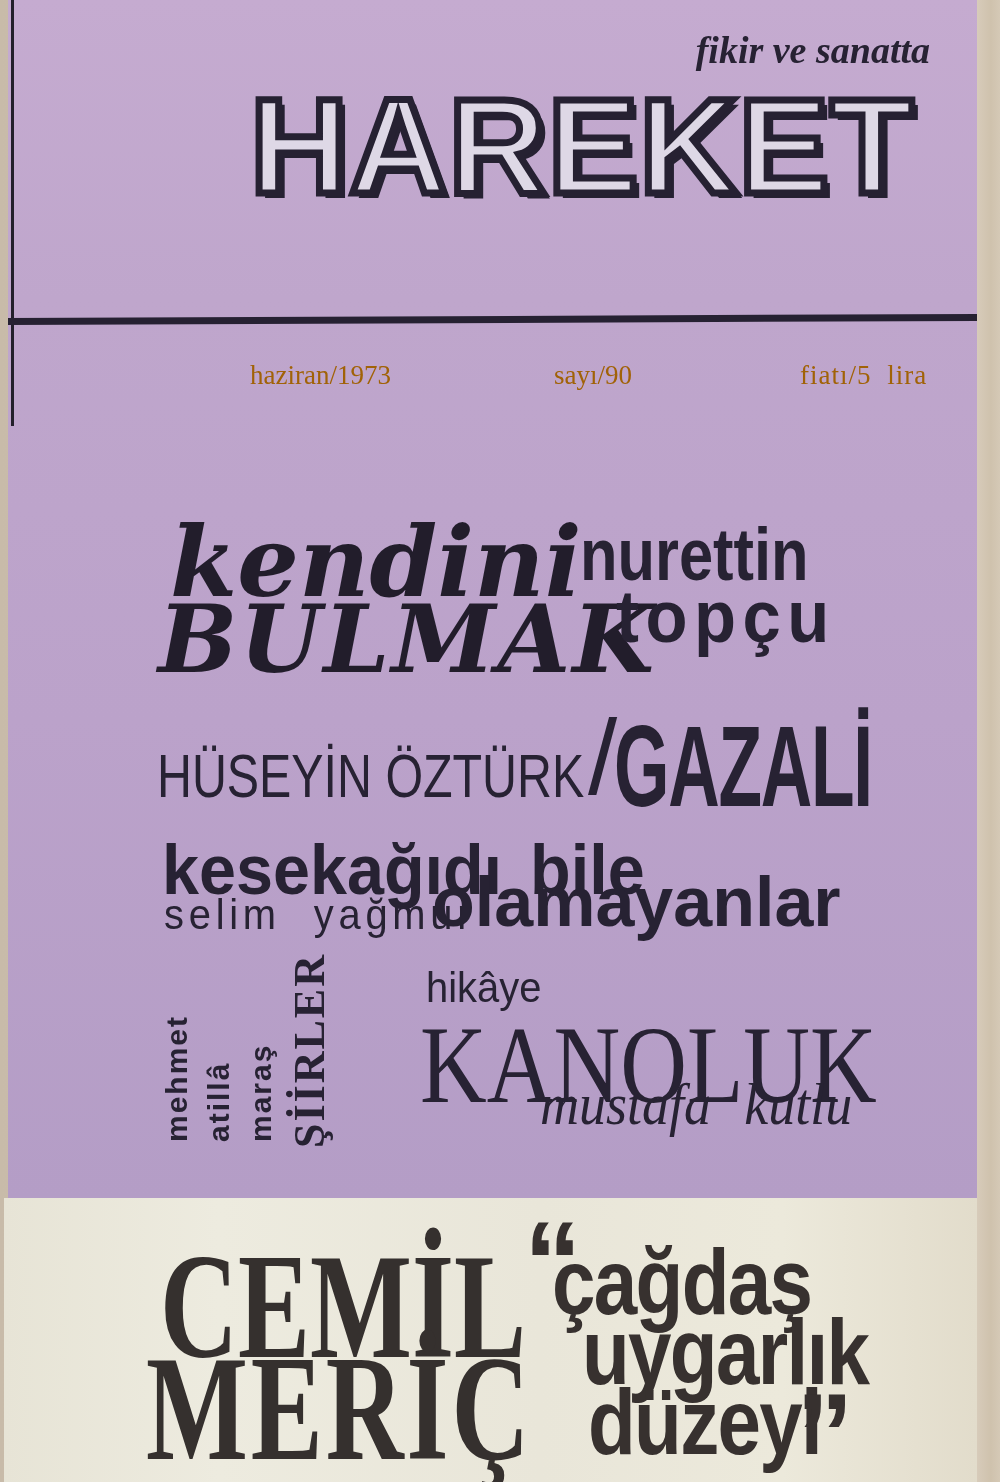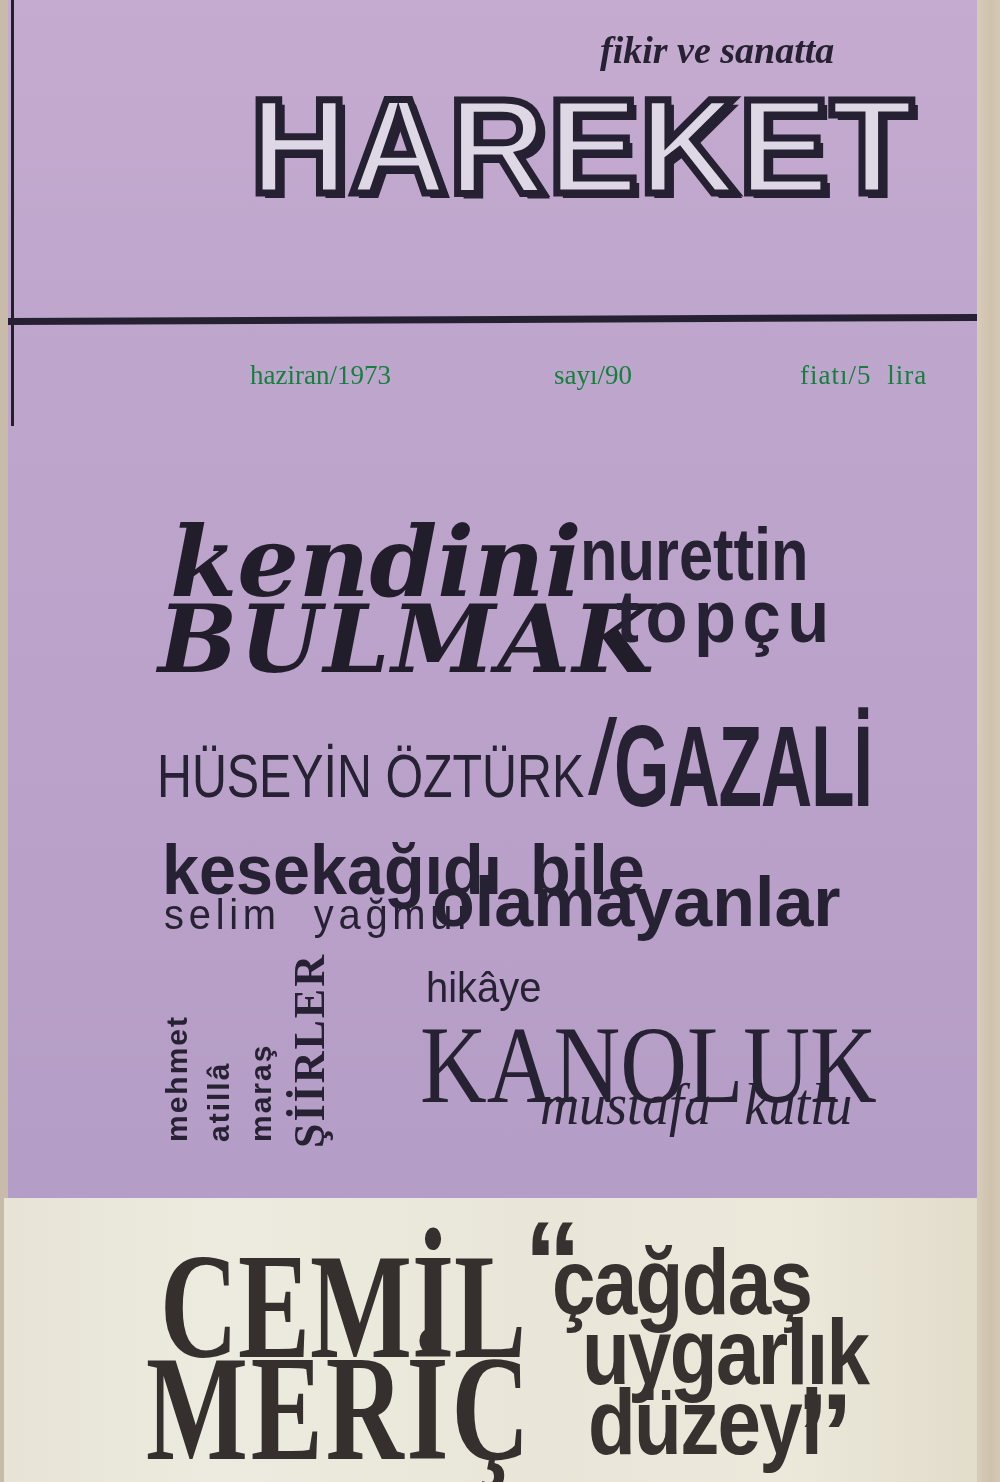--- a/index.html
+++ b/index.html
@@ -22,23 +22,23 @@
     background:linear-gradient(180deg,#6玖 0%,#5c85c3 0%,#5a82c0 100%);
     border-right:3px solid #23202b;
   }
   .edge{
     position:absolute;right:0;top:0;width:23px;height:1482px;
     background:linear-gradient(90deg,#d7cbba 0%,#cfc2ad 60%,#d5c9b6 100%);
   }
   .abs{position:absolute;white-space:nowrap;}
   .sx{display:inline-block;transform-origin:0 0;}
   .ink{color:#272233;}
-  .ink-soft{color:#15803d;}
+  .ink-soft{color:#a16207;}
 
-  .tagline{left:600px;top:28px;width:330px;text-align:left;
+  .tagline{left:600px;top:28px;width:330px;text-align:right;
     font-family:"Liberation Serif",serif;font-style:italic;font-weight:bold;font-size:38px;}
   .masthead{
     left:250px;top:68px;
     font-family:"Liberation Sans",sans-serif;font-weight:bold;
     font-size:136px;letter-spacing:1px;
     color:#ded8e6;-webkit-text-stroke:7px #262132;
     text-shadow:6px 5px 0 #262132;
   }
   .subtitle{left:756px;top:237px;
     font-family:"DejaVu Serif",serif;font-weight:bold;font-style:italic;

